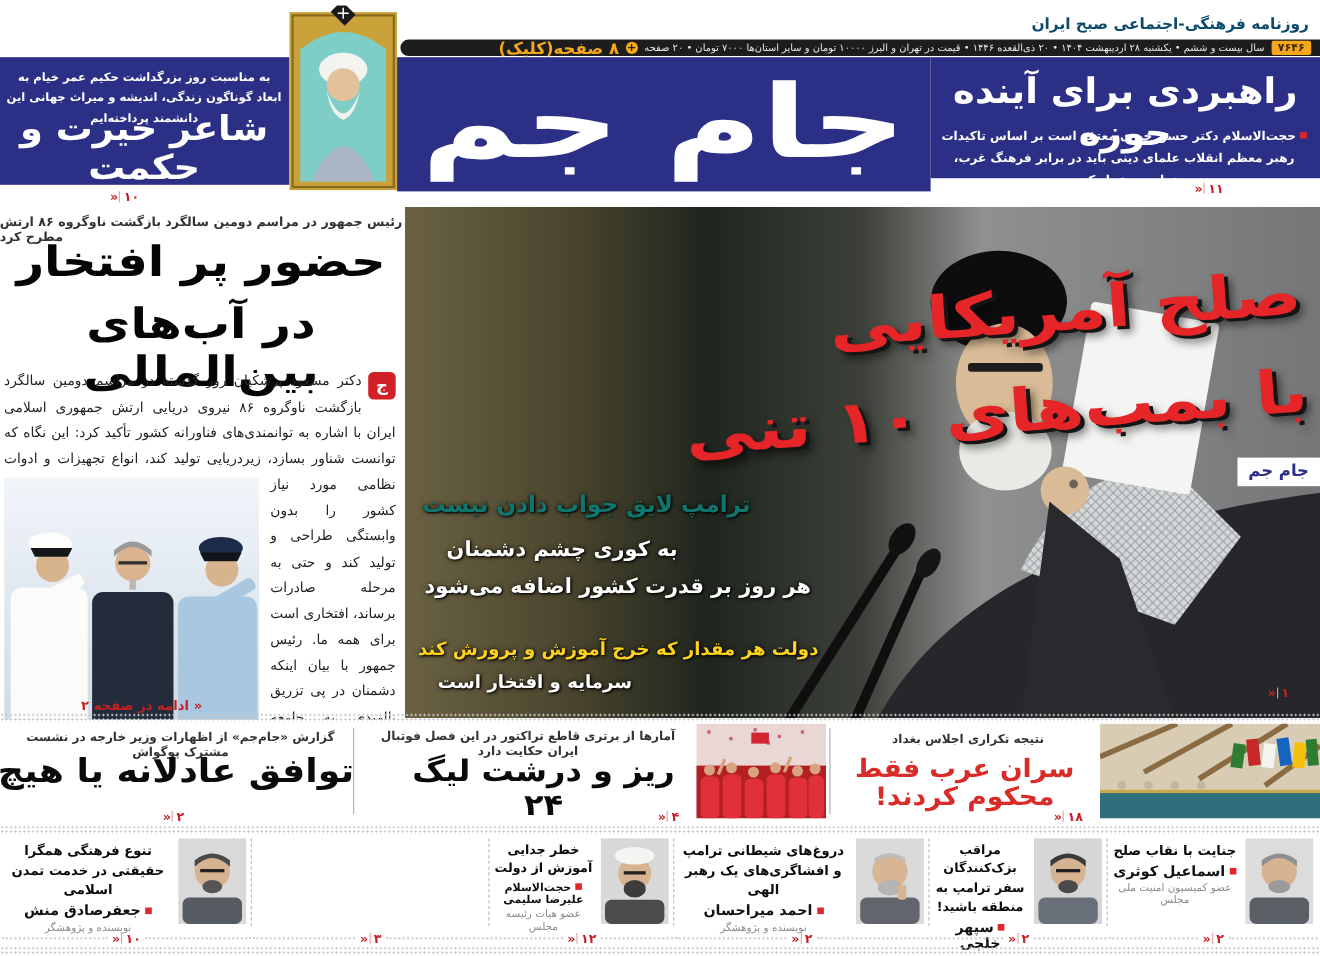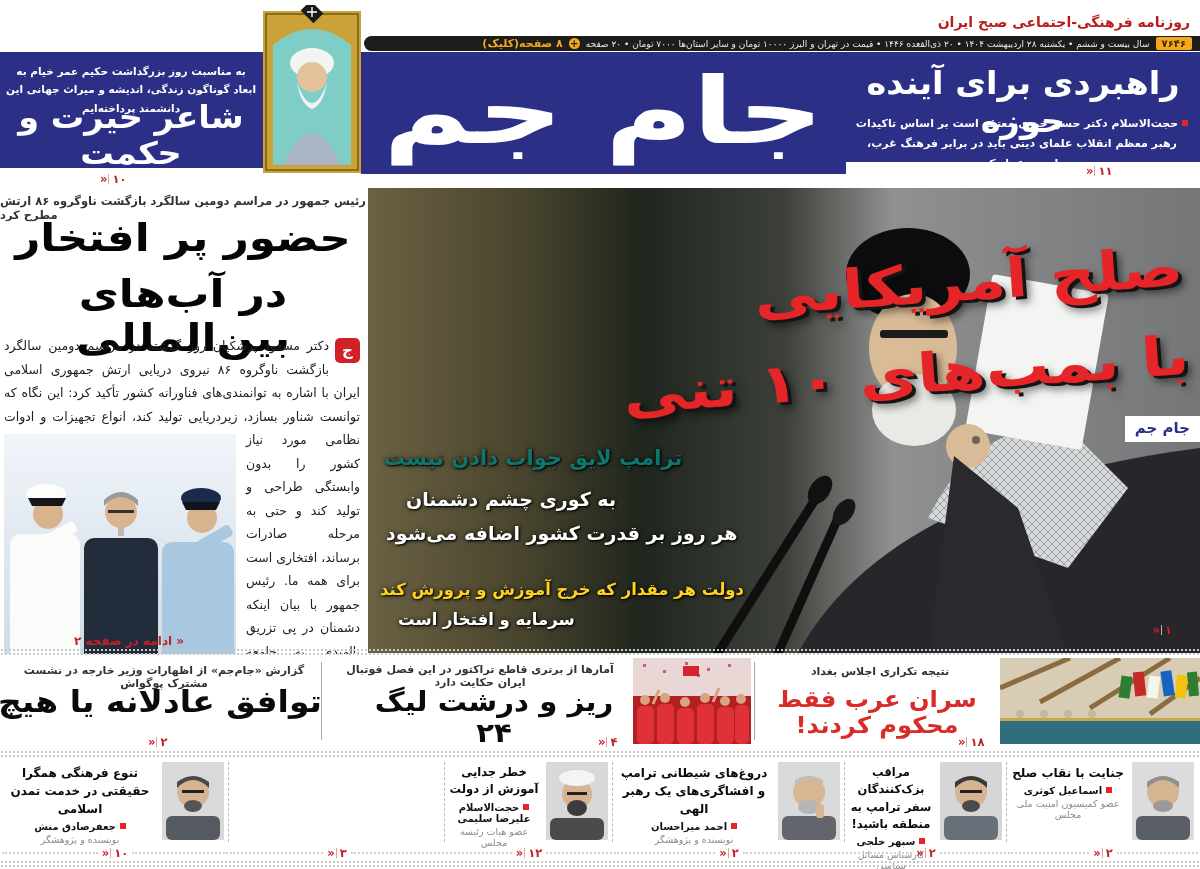--- a/index.html
+++ b/index.html
@@ -3,30 +3,30 @@
 <meta charset="utf-8">
 <style>
   html,body{margin:0;padding:0;}
   body{width:1200px;height:869px;overflow:hidden;background:#fff;
        font-family:"DejaVu Sans",sans-serif;}
   .page{position:relative;width:1200px;height:869px;background:#fff;direction:rtl;}
   .abs{position:absolute;}
   .dots{background-image:radial-gradient(circle,#c9c9c9 .9px,transparent 1px);background-size:4px 4px;}
 
   
-  .masthead-type{top:14px;right:10px;font-size:14px;font-weight:bold;color:#b91c1c;}
+  .masthead-type{top:14px;right:10px;font-size:14px;font-weight:bold;color:#0c4a6e;}
   .strip{top:36px;left:0;width:835px;height:15px;background:#1d1d1d;border-radius:8px 0 0 8px;
          display:flex;direction:rtl;align-items:center;gap:6px;padding:0 8px;right:auto;}
   .strip{left:auto;right:0;width:820px;}
   .badge{background:#f5a81c;color:#3a2a00;font-weight:bold;font-size:10px;padding:0 6px;border-radius:2px;line-height:13px;}
   .strip-info{color:#e9e9e9;font-size:9px;white-space:nowrap;}
   .plus{width:11px;height:11px;border-radius:50%;background:#f5a81c;color:#1d1d1d;font-weight:bold;
         font-size:10px;line-height:11px;text-align:center;}
   .plus::before{content:"+";}
-  .click{color:#f5a81c;font-weight:bold;font-size:11px;}
+  .click{color:#f5a81c;font-weight:bold;font-size:15px;}
 
   
   .band-l{top:52px;left:0;width:263px;height:116px;background:#2b2f85;}
   .band-c{top:52px;left:361px;width:485px;height:122px;background:#2b2f85;}
   .band-r{top:52px;left:846px;right:0;height:110px;background:#2b2f85;}
   .hk{top:62px;left:6px;width:250px;color:#fff;font-size:10.5px;font-weight:bold;text-align:center;line-height:1.75;}
   .hh{top:99px;left:4px;width:254px;color:#fff;font-size:31px;font-weight:bold;text-align:center;
       transform:scaleX(1.08);transform-origin:center;}
   .logo{top:56px;left:361px;width:485px;height:118px;color:#fff;font-size:92px;font-weight:bold;
         text-align:center;line-height:112px;transform:scaleX(1.3);transform-origin:center;}
@@ -89,21 +89,21 @@
   .summit{top:658px;left:1000px;width:200px;height:86px;}
   .msep{width:0;border-left:1px solid #a9a9a9;top:662px;height:78px;}
   .sep1{left:321px;} .sep2{left:754px;}
   .pm-ml{top:735px;left:148px;} .pm-mm{top:735px;left:598px;} .pm-mr{top:735px;left:958px;}
 
   
   .cbox{top:760px;height:84px;}
   .cbox .port{position:absolute;top:2px;right:4px;width:62px;height:78px;}
   .ctxt{position:absolute;top:4px;left:2px;right:72px;text-align:center;}
   .ctitle{font-size:12px;font-weight:bold;color:#0a0a0a;line-height:1.5;}
-  .cauthor{font-size:10px;font-weight:bold;color:#111;margin-top:3px;}
+  .cauthor{font-size:13px;font-weight:bold;color:#111;margin-top:3px;}
   .crole{font-size:9.5px;color:#8a8a8a;margin-top:2px;}
   .csep{width:0;border-right:1px dashed #b8b8b8;top:762px;height:80px;}
   .cfoot{top:847px;height:12px;display:flex;align-items:center;gap:4px;direction:rtl;}
   .cfoot .lead-dots{flex:1;border-top:2px dotted #d2d2d2;}
   .dband3{top:860px;left:0;right:0;height:9px;}
 
   .b1{left:1008px;width:190px;} .b2{left:846px;width:160px;} .b3{left:614px;width:230px;}
   .b4{left:446px;width:166px;}  .b5{left:230px;width:214px;} .b6{left:2px;width:226px;}
   .s1{left:1006px;} .s2{left:844px;} .s3{left:612px;} .s4{left:444px;} .s5{left:228px;}
 </style>

